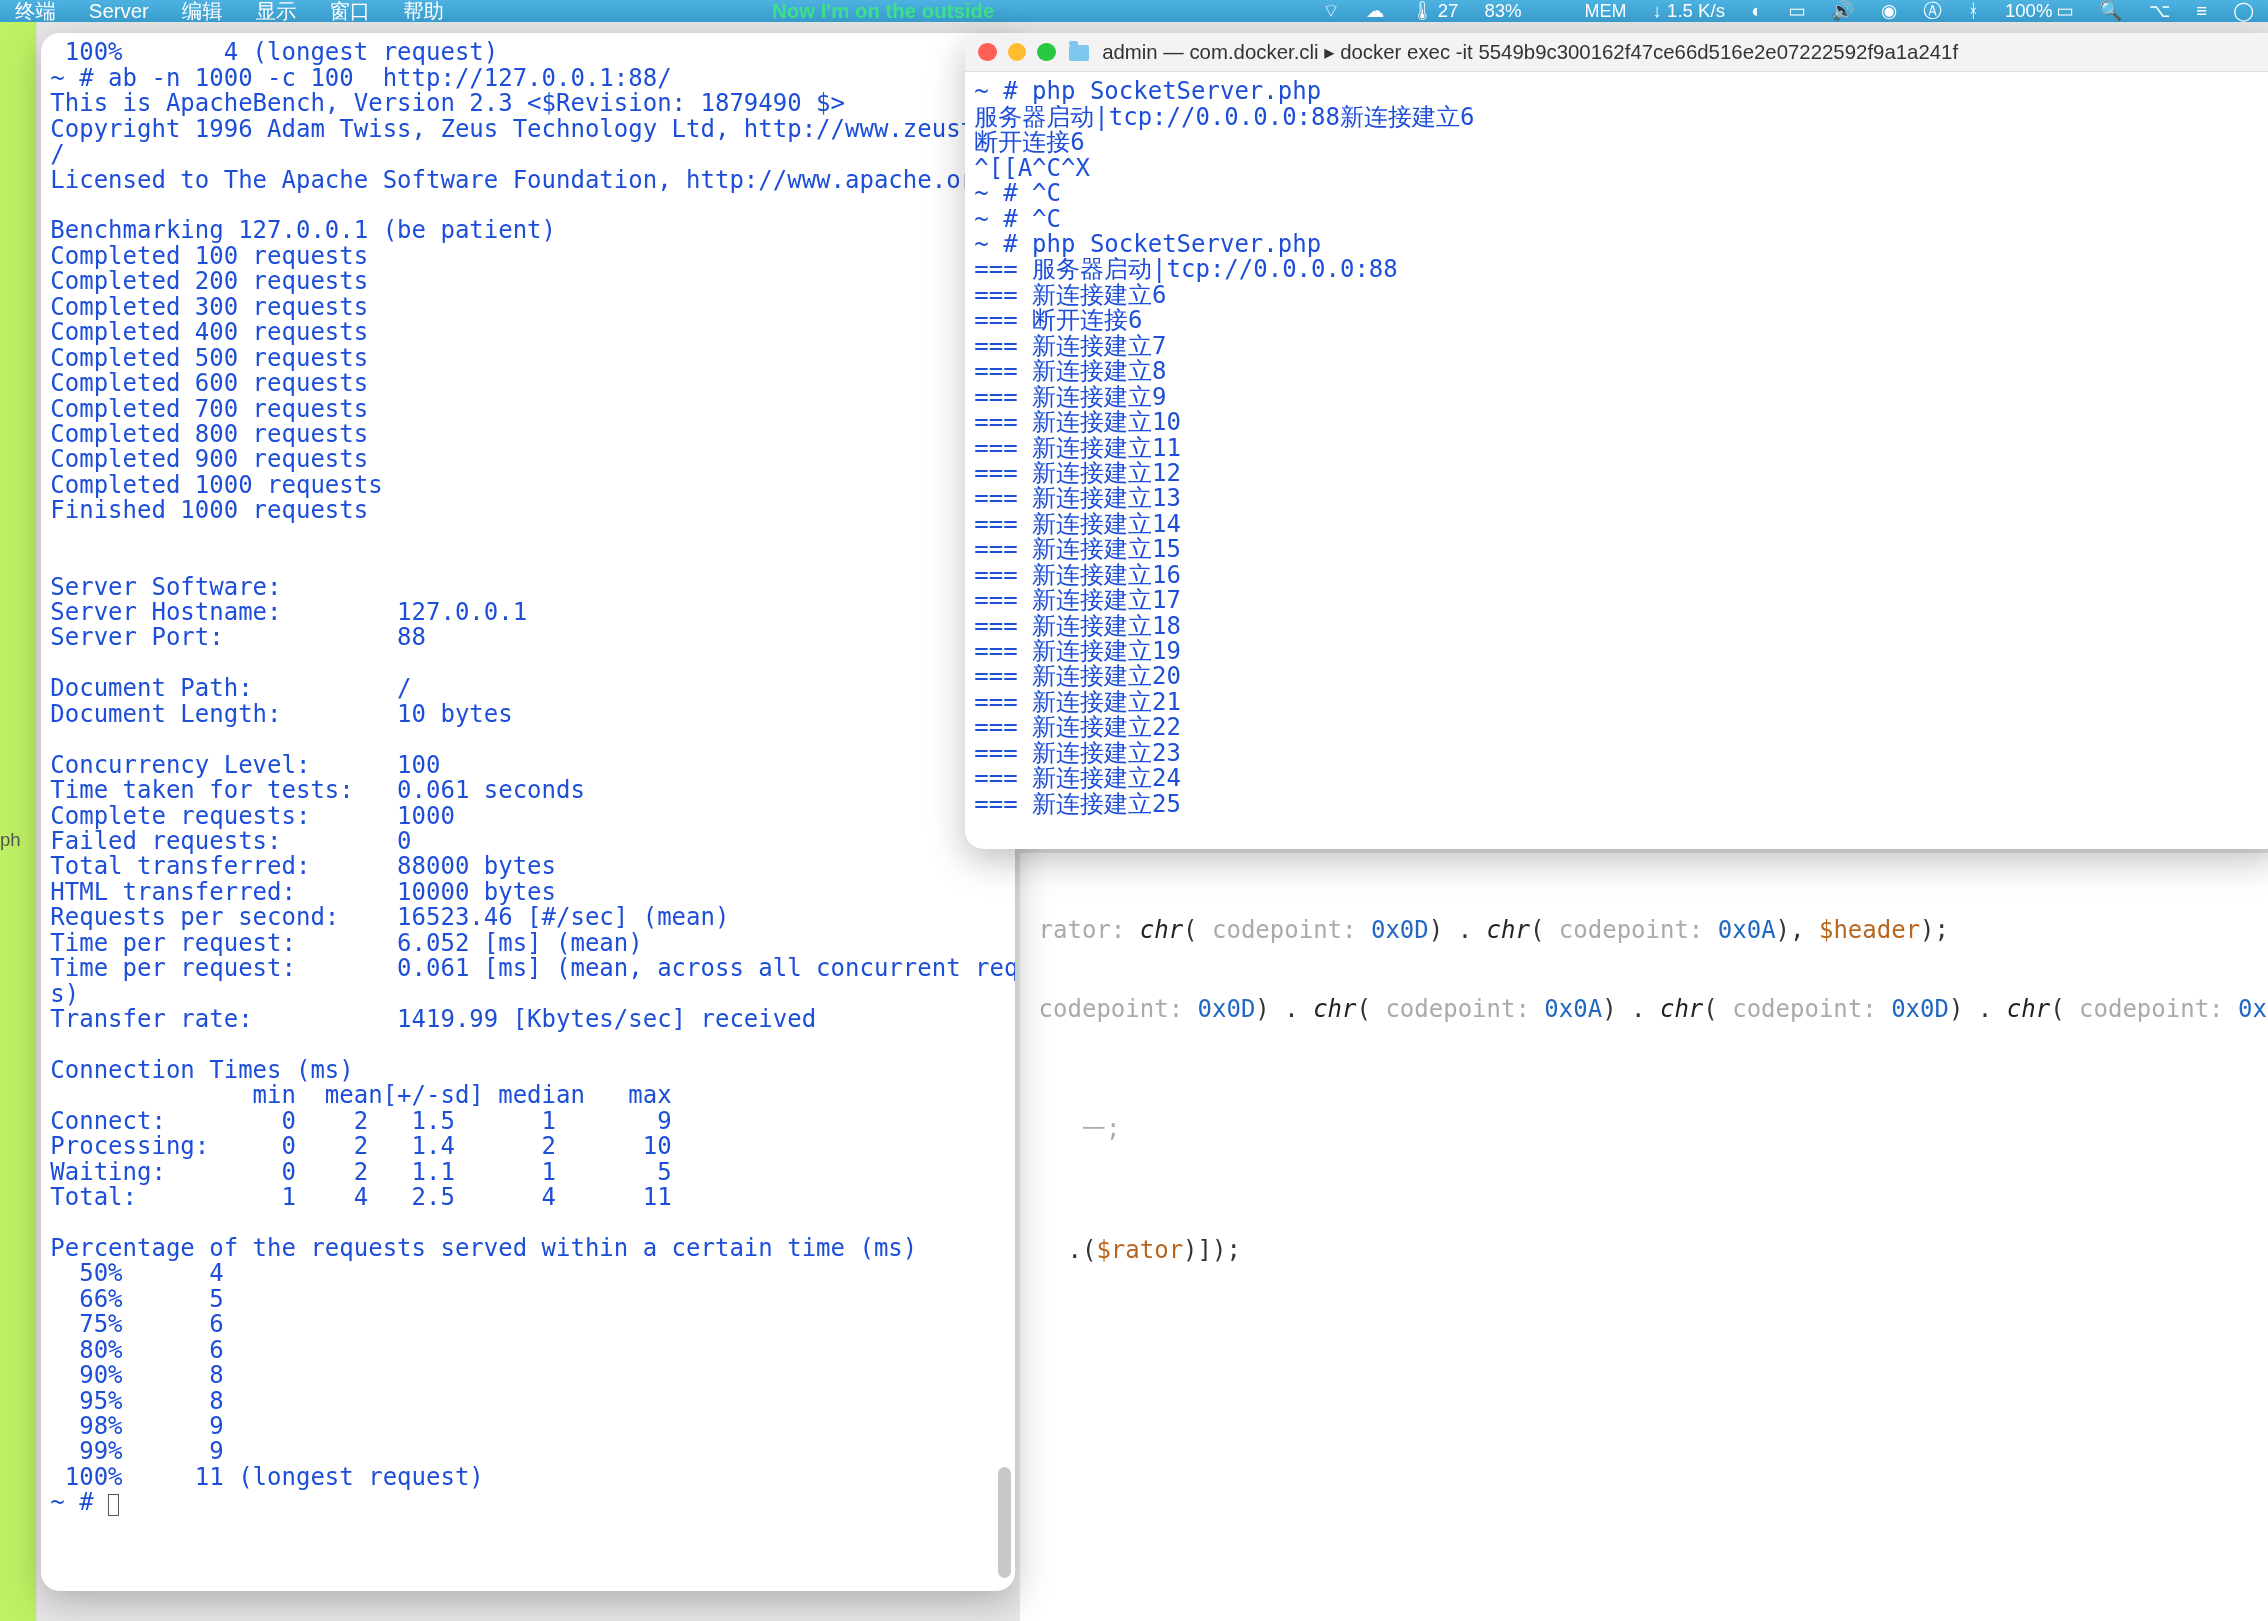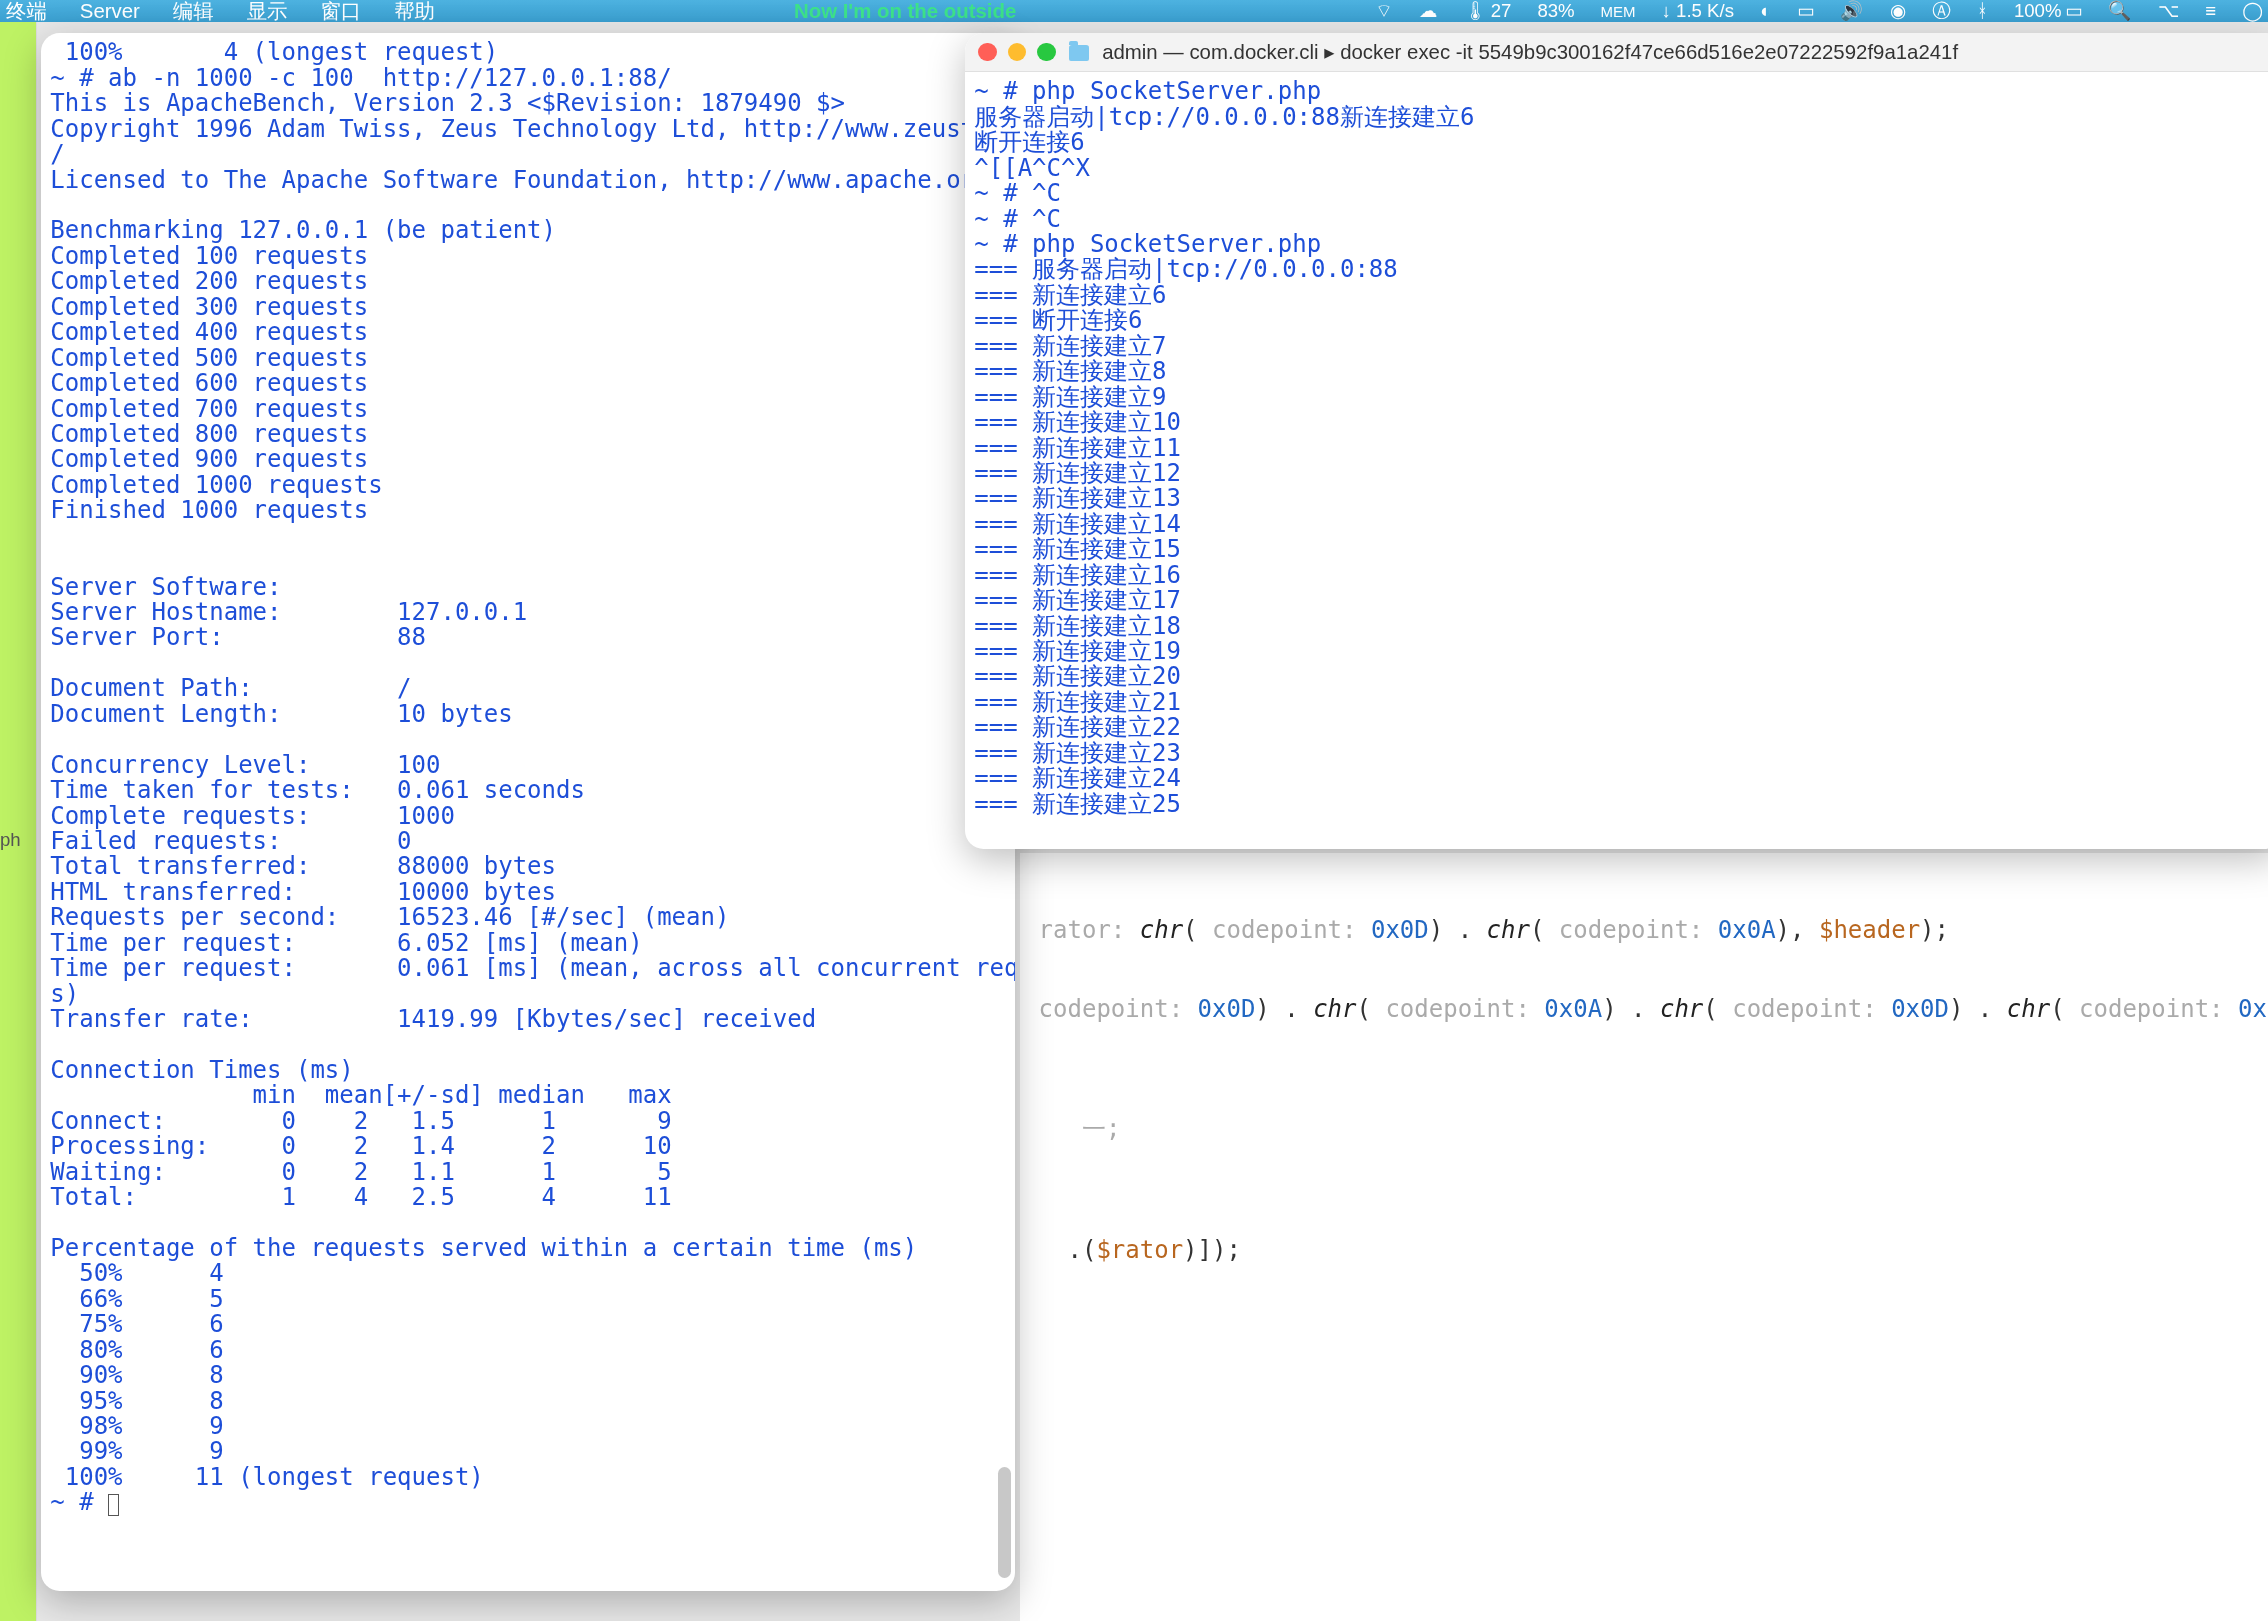--- a/index.html
+++ b/index.html
@@ -13,21 +13,21 @@
   }
 
   
   .menubar {
     position: absolute;
     top: 0; left: 0; right: 0;
     height: 22px;
     background: linear-gradient(180deg, #4db2e0, #3a9fd0);
     display: flex;
     align-items: center;
-    padding: 0 6px;
+    padding: 0 15px;
     color: #fff;
     font-size: 20.4px;
     gap: 33px;
   }
   .menubar .left { display: flex; gap: 33px; align-items: center; font-weight:500;}
   .menubar .center { flex:1; text-align:center; color:#3de28a; font-weight:600;}
   .menubar .right { display:flex; gap:26px; align-items:center; font-size:18.6px;}
   .menubar .right span { display:inline-flex; align-items:center; gap:3.7px;}
 
   
@@ -145,21 +145,21 @@
     <span>显示</span>
     <span>窗口</span>
     <span>帮助</span>
   </div>
   <div class="center">Now I'm on the outside</div>
   <div class="right">
     <span>⌔</span>
     <span>☁︎</span>
     <span>🌡 <span>27</span></span>
     <span>83%</span>
-    <span style="font-size:15px;">MEM</span>
+    <span style="font-size:18px;margin-left:37px;">MEM</span>
     <span>↓ 1.5 K/s</span>
     <span>◐</span>
     <span>▭</span>
     <span>🔊</span>
     <span>◉</span>
     <span>Ⓐ</span>
     <span>ᚼ</span>
     <span><span>100%</span> ▭</span>
     <span>🔍</span>
     <span>⌥</span>

